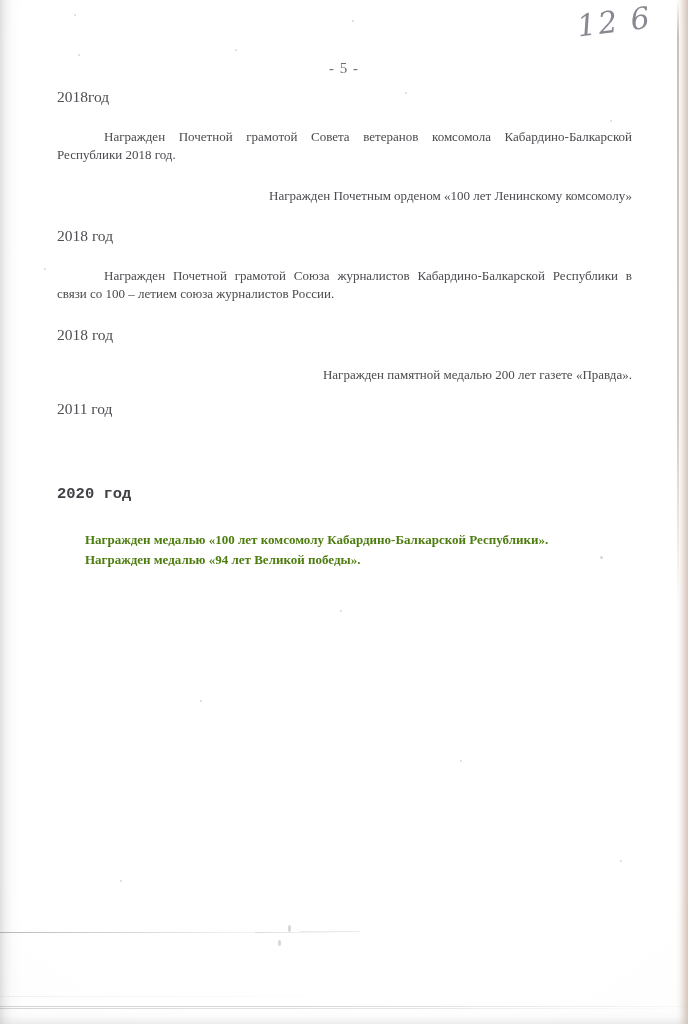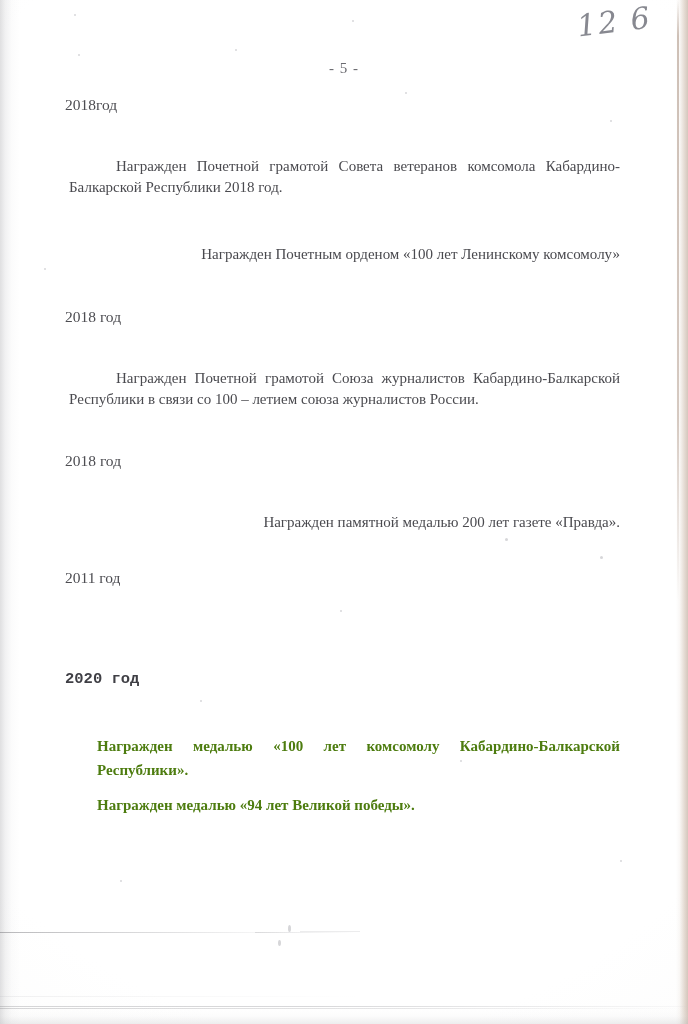--- a/index.html
+++ b/index.html
@@ -141,29 +141,29 @@
     position: absolute;
     left: 57px;
     top: 88px;
     width: 575px;
   }
 
   .year {
     font-size: 15.5px;
     line-height: 1.15;
     color: #4d4d52;
-    margin: 8px;
+    margin: 0;
     white-space: nowrap;
   }
 
   .para {
-    font-size: 15px;
+    font-size: 13px;
     line-height: 1.42;
     color: #4a4a4f;
-    margin: 12px;
+    margin: 0;
     text-align: justify;
     text-indent: 47px;
     text-justify: inter-word;
   }
   .para.nojust {
     text-align: right;
   }
 
   
   .gap-sm  { height: 16px; }

